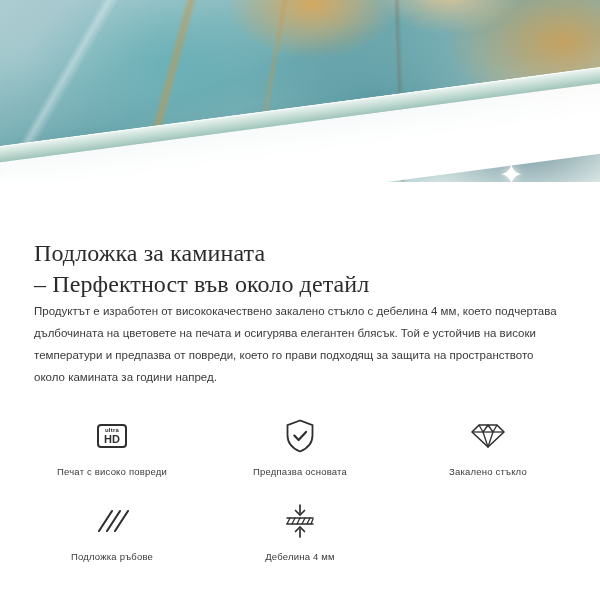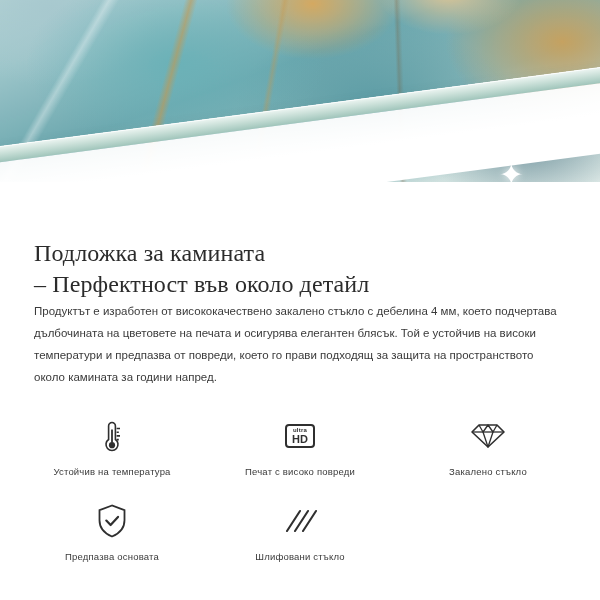--- a/index.html
+++ b/index.html
@@ -161,70 +161,72 @@
   <div class="content">
     <h1 class="headline">
       <span>Подложка за камината</span>
       <span class="line2">– Перфектност във около детайл</span>
     </h1>
     <p class="body-copy">Продуктът е изработен от висококачествено закалено стъкло с дебелина 4 мм, което подчертава дълбочината на цветовете на печата и осигурява елегантен блясък. Той е устойчив на високи температури и предпазва от повреди, което го прави подходящ за защита на пространството около камината за години напред.</p>
   </div>
 
   <div class="features">
 
-    <div class="feature">
-      <div class="feature-icon">
-        <svg width="26" height="38" viewBox="0 0 26 38" fill="none" stroke="#2f2f2f" stroke-width="1.6">
-          <path d="M13 5.5a3.4 3.4 0 0 0-3.4 3.4v13.6a6 6 0 1 0 6.8 0V8.9A3.4 3.4 0 0 0 13 5.5z"></path>
-          <circle cx="13" cy="28.2" r="3.1" fill="#2f2f2f" stroke="none"></circle>
-          <path d="M13 25.6V12.5" stroke-width="1.8"></path>
-          <path d="M17.6 11.5h3.4M17.6 15.2h2.2M17.6 18.9h3.4M17.6 22.6h2.2"></path>
-        </svg>
-      </div>
-      <div class="feature-label">Устойчив на температура</div>
-    </div>
 
     <div class="feature">
       <div class="feature-icon">
         <div class="ultrahd">
           <span class="u1">ultra</span>
           <span class="u2">HD</span>
         </div>
       </div>
       <div class="feature-label">Печат с високо повреди</div>
+    </div>
+
+    <div class="feature">
+      <div class="feature-icon">
+        <svg width="34" height="38" viewBox="0 0 34 38" fill="none" stroke="#2f2f2f" stroke-width="1.8">
+          <path d="M17 3.5L4.5 8.2v10.1c0 7.6 5.2 13.3 12.5 16.2 7.3-2.9 12.5-8.6 12.5-16.2V8.2L17 3.5z"></path>
+          <path d="M11.3 18.6l4.3 4.4 7.4-8.1" stroke-width="2.2" stroke-linecap="round" stroke-linejoin="round"></path>
+        </svg>
+      </div>
+      <div class="feature-label">Предпазва основата</div>
     </div>
 
     <div class="feature">
       <div class="feature-icon">
         <svg width="36" height="32" viewBox="0 0 36 32" fill="none" stroke="#2f2f2f" stroke-width="1.6" stroke-linejoin="round">
           <path d="M9 5h18l7 7-16 15L2 12 9 5z"></path>
           <path d="M2 12h32" stroke-width="1.3"></path>
           <path d="M9 5l4 7 5-7 5 7 4-7" stroke-width="1.3"></path>
           <path d="M13 12l5 15 5-15" stroke-width="1.3"></path>
         </svg>
       </div>
       <div class="feature-label">Закалено стъкло</div>
     </div>
 
     <div class="feature">
       <div class="feature-icon">
-        <svg width="34" height="38" viewBox="0 0 34 38" fill="none" stroke="#2f2f2f" stroke-width="1.8">
-          <path d="M17 3.5L4.5 8.2v10.1c0 7.6 5.2 13.3 12.5 16.2 7.3-2.9 12.5-8.6 12.5-16.2V8.2L17 3.5z"></path>
-          <path d="M11.3 18.6l4.3 4.4 7.4-8.1" stroke-width="2.2" stroke-linecap="round" stroke-linejoin="round"></path>
-        </svg>
-      </div>
-      <div class="feature-label">Предпазва основата</div>
-    </div>
-
-    <div class="feature">
-      <div class="feature-icon">
         <svg width="36" height="30" viewBox="0 0 36 30" fill="none" stroke="#2f2f2f" stroke-width="2.1" stroke-linecap="round">
           <path d="M5 25L18 5"></path>
           <path d="M13 25L26 5"></path>
           <path d="M21 25L34 5"></path>
         </svg>
       </div>
-      <div class="feature-label">Шлифовани стъкло</div>
-    </div>
-
+      <div class="feature-label">Подложка ръбове</div>
+    </div>
+
+    <div class="feature">
+      <div class="feature-icon">
+        <svg width="36" height="40" viewBox="0 0 36 40" fill="none" stroke="#2f2f2f" stroke-width="1.7" stroke-linecap="round">
+          <path d="M18 4v8"></path>
+          <path d="M13.5 9.5L18 14l4.5-4.5"></path>
+          <path d="M18 36v-8"></path>
+          <path d="M13.5 30.5L18 26l4.5 4.5"></path>
+          <path d="M5 17h26M5 23h26" stroke-width="1.5"></path>
+          <path d="M8 17l-3 6M13 17l-3 6M18 17l-3 6M23 17l-3 6M28 17l-3 6M31 18l-2 5" stroke-width="1.3"></path>
+        </svg>
+      </div>
+      <div class="feature-label">Дебелина 4 мм</div>
+    </div>
 
   </div>
 </div>
 
 </body></html>

